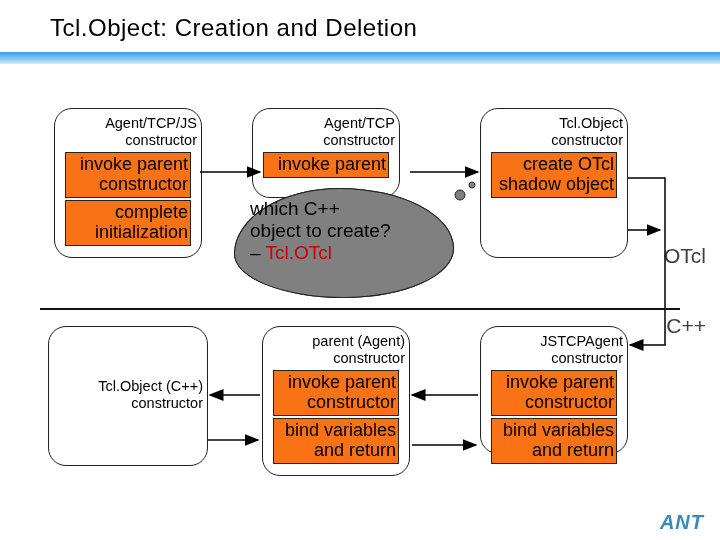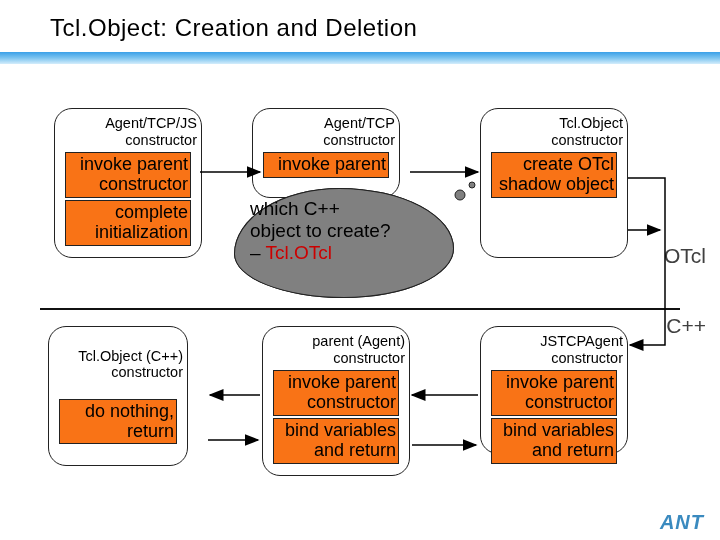--- a/index.html
+++ b/index.html
@@ -119,23 +119,22 @@
   <div class="sub">invoke parent</div>
 </div>
 
 <div class="node" style="left:480px; top:108px; width:148px; height:150px;">
   <div class="header">Tcl.Object<br>constructor</div>
   <div class="sub">create OTcl<br>shadow object</div>
 </div>
 
 <div class="hline" style="top:308px;"></div>
 
-<div class="node" style="left:48px; top:326px; width:140px; height:140px; display:flex; flex-direction:column; justify-content:center;">
+<div class="node" style="left:48px; top:326px; width:160px; height:140px; display:flex; flex-direction:column; justify-content:center;">
   <div class="header">Tcl.Object (C++)<br>constructor</div>
-  <div class="sub" style="margin-top:14px;">do nothing,<br>return</div>
 </div>
 
 <div class="node" style="left:262px; top:326px; width:148px; height:150px;">
   <div class="header">parent (Agent)<br>constructor</div>
   <div class="sub">invoke parent<br>constructor</div>
   <div class="sub">bind variables<br>and return</div>
 </div>
 
 <div class="node" style="left:480px; top:326px; width:148px; height:128px;">
   <div class="header">JSTCPAgent<br>constructor</div>

